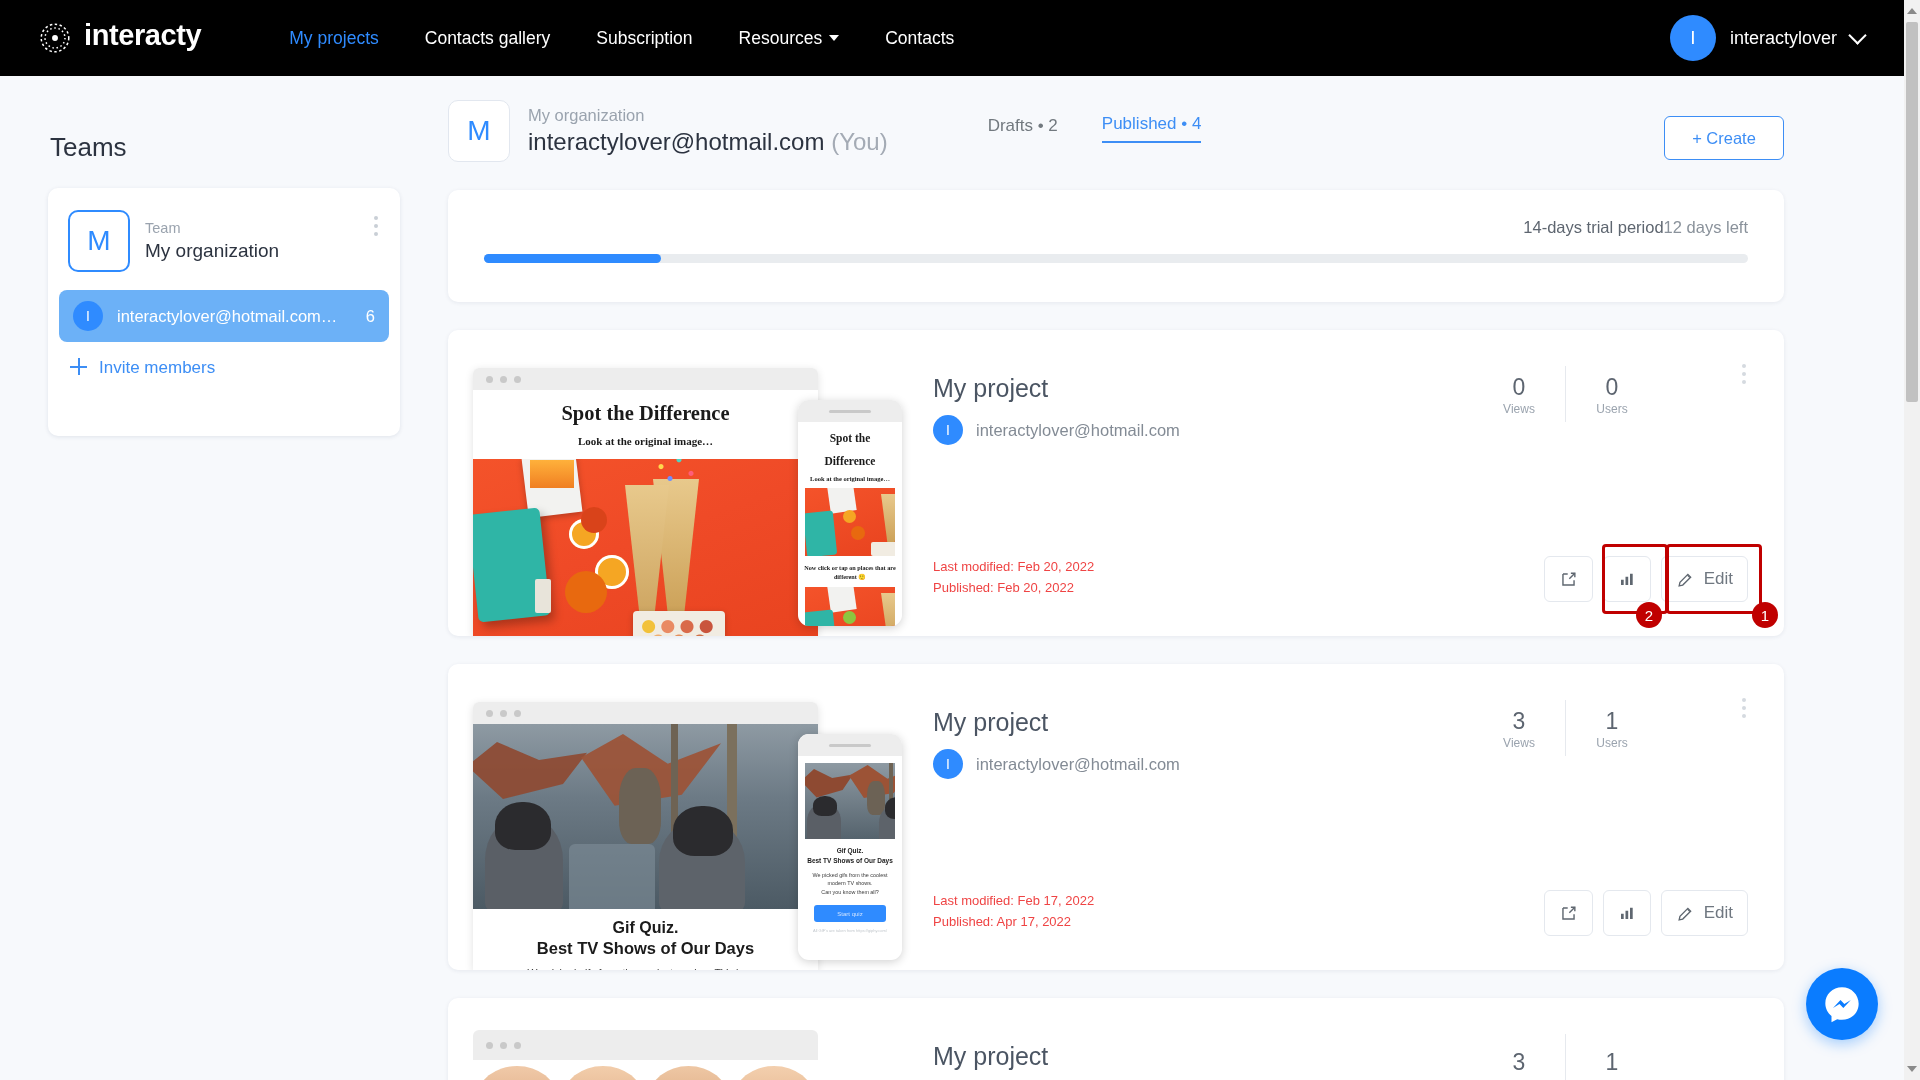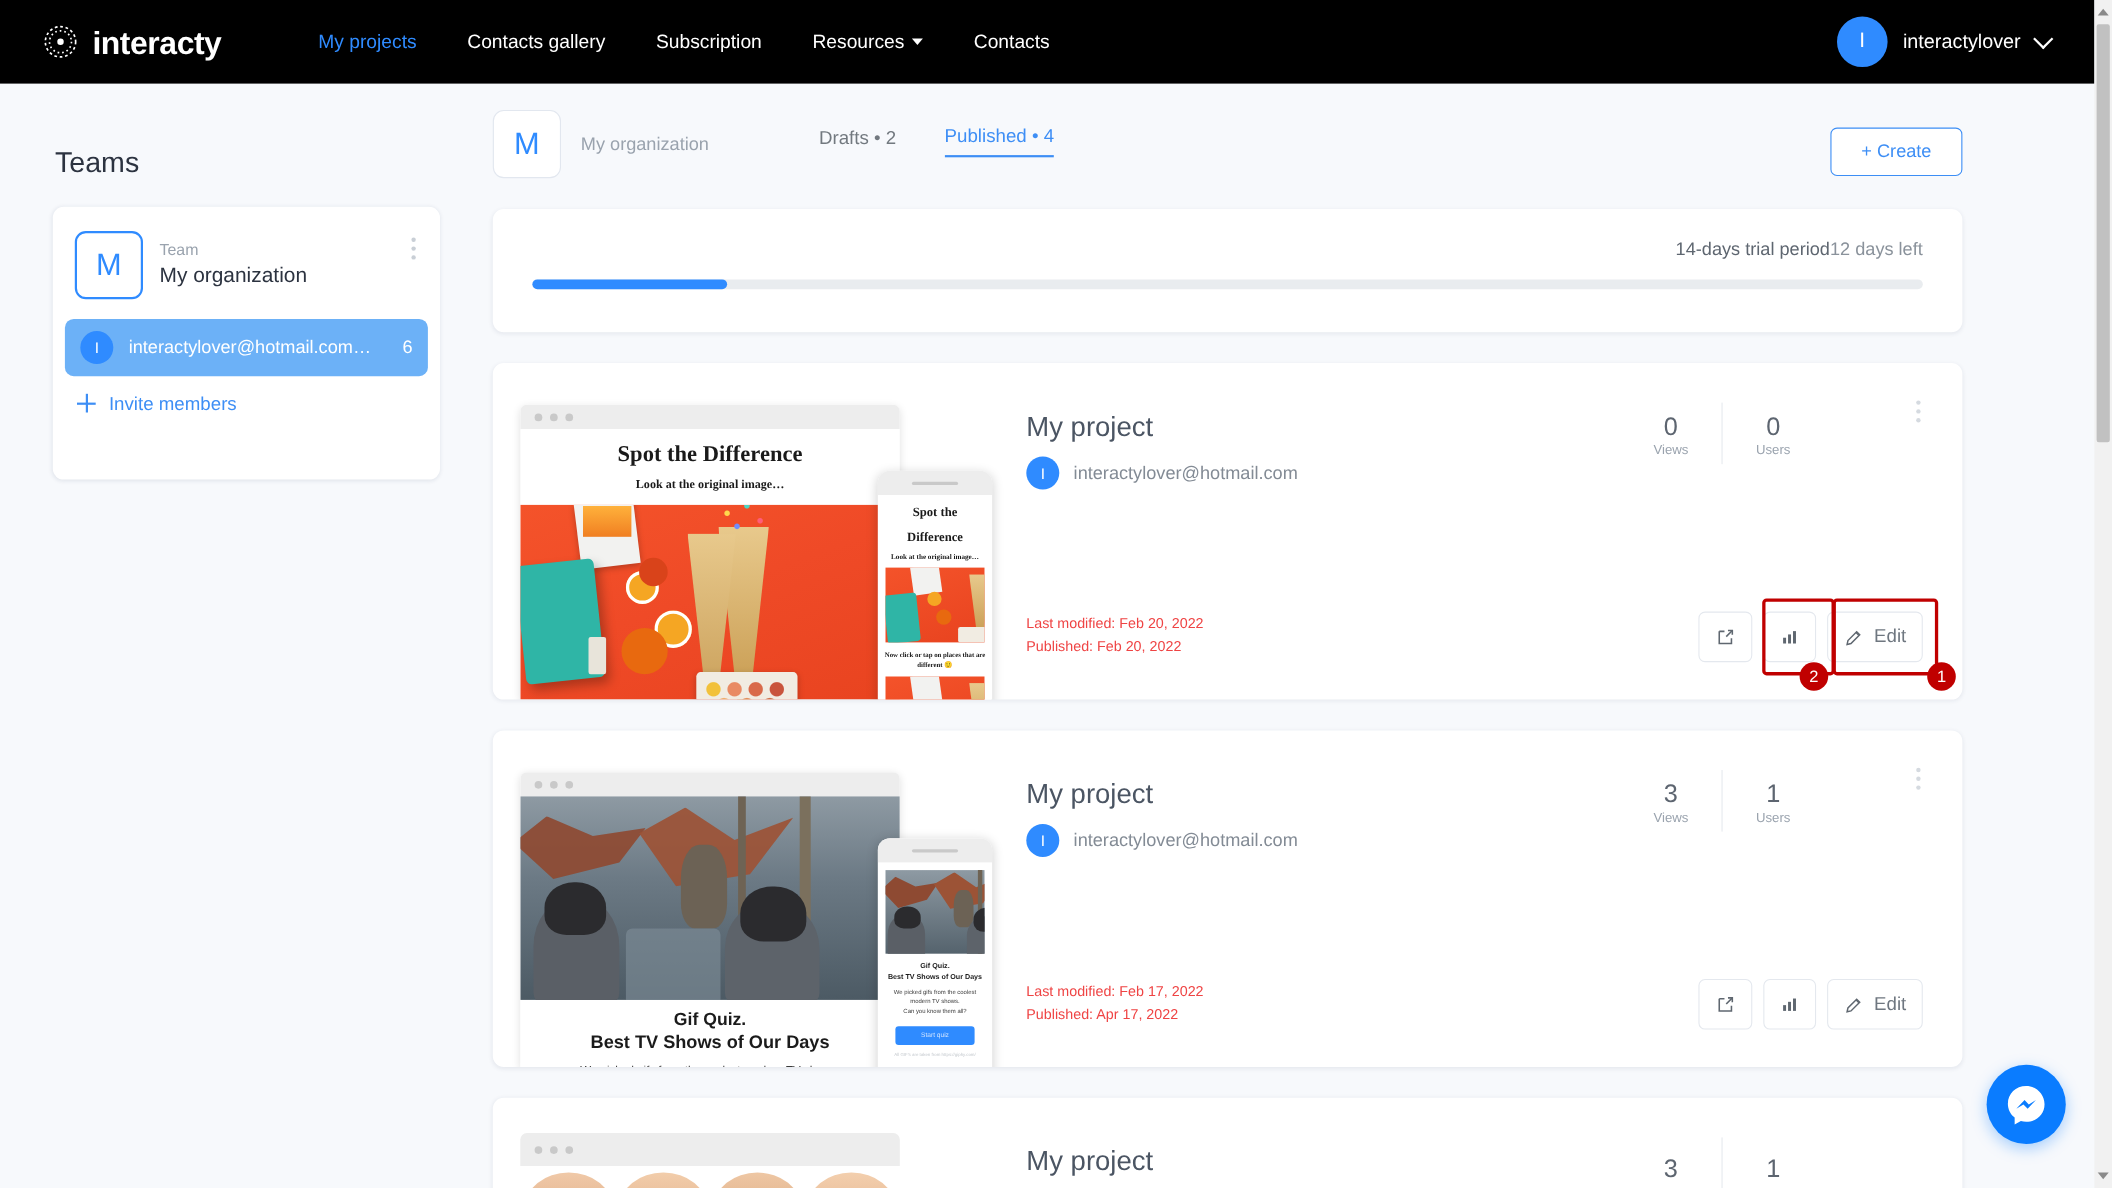--- a/index.html
+++ b/index.html
@@ -9,21 +9,21 @@
     background: #f7f9fc;
     font-family: "Liberation Sans", sans-serif;
     -webkit-font-smoothing: antialiased;
   }
 
   
   .topbar {
     position: absolute; top: 0; left: 0; width: 1904px; height: 76px;
     background: #000; display: flex; align-items: center; z-index: 40;
   }
-  .logo-wrap { display: flex; align-items: flex-end; margin-left: 36px; }
+  .logo-wrap { display: flex; align-items: flex-start; margin-left: 36px; }
   .logo-mark { width: 38px; height: 38px; flex: 0 0 38px; }
   .logo-text { color: #fff; font-size: 29px; font-weight: 700; letter-spacing: -0.4px; margin-left: 10px; }
   .nav { display: flex; align-items: center; margin-left: 88px; }
   .nav-item {
     color: #ffffff; font-size: 17.5px; padding: 0 0; margin-right: 46px;
     cursor: pointer; white-space: nowrap; display: flex; align-items: center; gap: 7px;
   }
   .nav-item.active { color: #2f8bff; }
   .caret-down { width: 0; height: 0; border-left: 5px solid transparent; border-right: 5px solid transparent; border-top: 6px solid #fff; display:inline-block; }
   .user-area { position: absolute; right: 40px; display: flex; align-items: center; gap: 14px; cursor: pointer; }
@@ -96,21 +96,21 @@
   .bar-fill { position: absolute; left: 0; top: 0; height: 9px; background: #2f8bff; border-radius: 5px; }
 
   
   .proj-card { position: relative; margin: 28px 72px 0 0; background: #fff; border-radius: 10px;
     box-shadow: 0 1px 4px rgba(20,40,80,.08); height: 306px; overflow: hidden; display: flex; }
   .thumb { width: 460px; flex: 0 0 460px; position: relative; margin: 38px 0 0 25px; }
   .browser { width: 345px; background: #fff; border-radius: 6px 6px 0 0; box-shadow: 0 2px 8px rgba(0,0,0,.12);
     overflow: hidden; height: 268px; }
   .browser-bar { height: 22px; background: #ededed; display: flex; align-items: center; padding-left: 13px; gap: 7px; }
   .dot { width: 7px; height: 7px; border-radius: 50%; background: #c9c9c9; }
-  .phone { position: absolute; left: 325px; top: 60px; width: 104px; height: 226px; background: #fff;
+  .phone { position: absolute; left: 325px; top: 32px; width: 104px; height: 226px; background: #fff;
     border-radius: 11px; box-shadow: 0 2px 10px rgba(0,0,0,.18); overflow: hidden; }
   .phone-bar { height: 22px; background: #ededed; display: flex; align-items: center; justify-content: center; }
   .phone-notch { width: 42px; height: 3px; background: #c9c9c9; border-radius: 2px; }
 
   .p-body { flex: 1; position: relative; padding: 44px 0 0 0; }
   .p-title { font-size: 25px; color: #4b5563; }
   .p-owner { display: flex; align-items: center; margin-top: 12px; gap: 13px; }
   .p-owner-mail { font-size: 16.5px; color: #838b95; }
   .p-dates { position: absolute; left: 0; bottom: 38px; font-size: 13px; color: #ef4444; line-height: 21px; }
   .p-stats { position: absolute; right: 126px; top: 36px; display: flex; align-items: center; }
@@ -228,20 +228,24 @@
     <span>Invite members</span>
   </div>
 </div>
 
 <div class="main">
 
   <div class="org-head">
     <div class="org-badge">M</div>
     <div class="org-meta">
       <div class="org-label">My organization</div>
+      <div class="org-mail">
+        <span>interactylover@hotmail.com</span>
+        <span class="you">(You)</span>
+      </div>
     </div>
     <div class="tabs">
       <div class="tab">Drafts • 2</div>
       <div class="tab active">Published  • 4</div>
     </div>
     <div class="create-btn">+ Create</div>
   </div>
 
   <div class="trial-card">
     <div class="trial-top">

